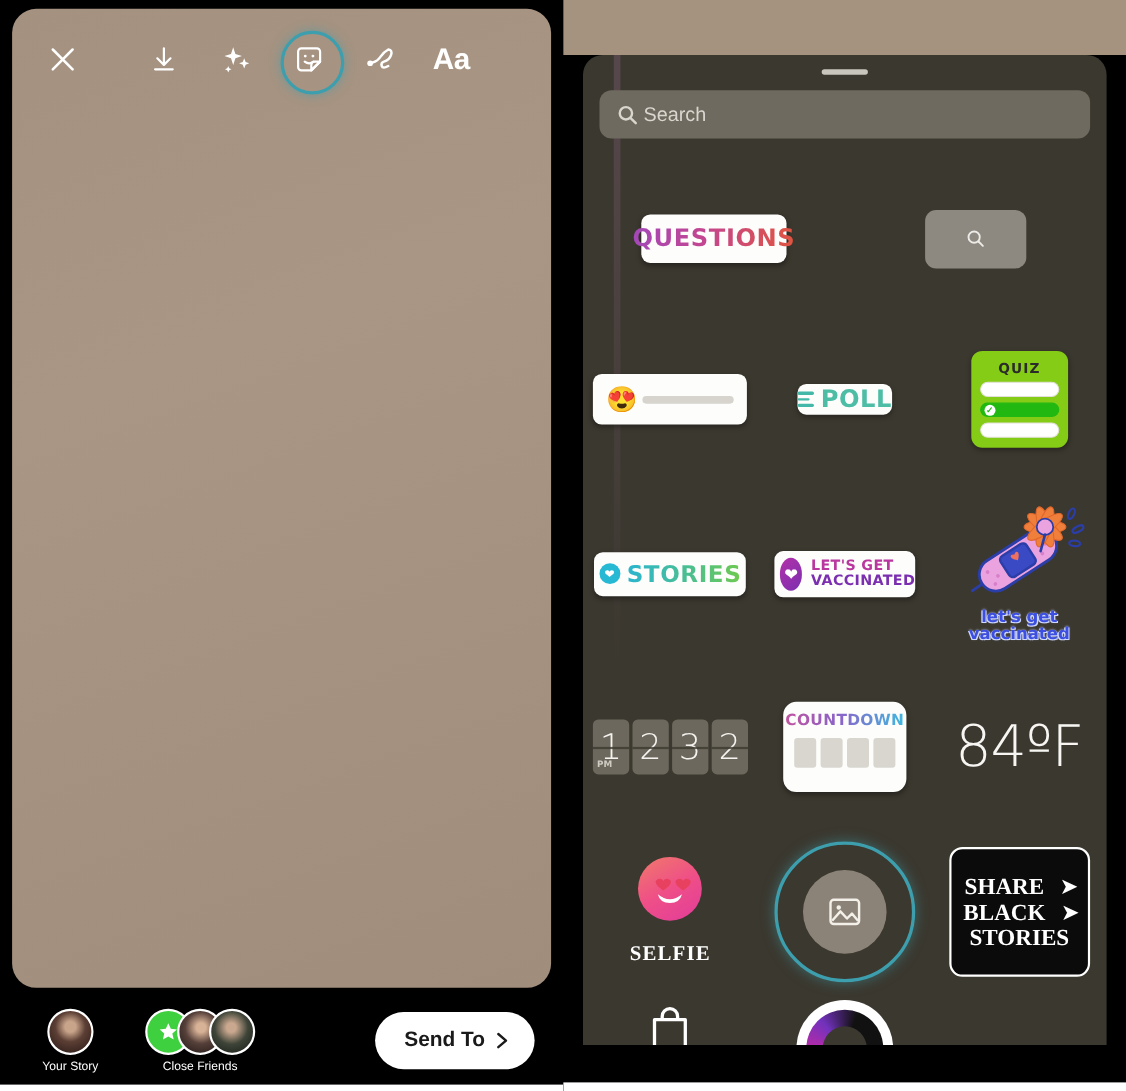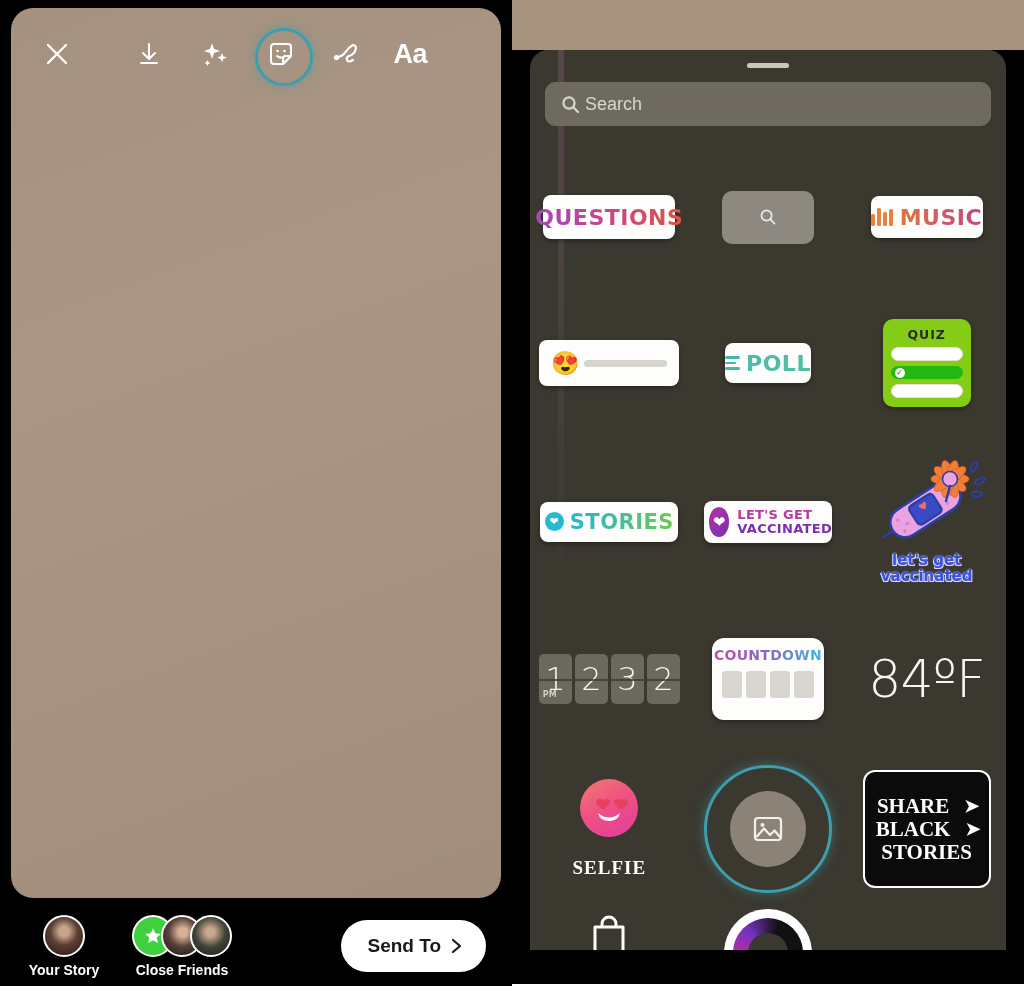--- a/index.html
+++ b/index.html
@@ -77,21 +77,21 @@
   .avatar.a2 { background: radial-gradient(circle at 52% 40%, #d8b296 0 14%, #56403a 48%, #1c1412 100%); }
   .avatar.a3 { background: radial-gradient(circle at 48% 40%, #caa88f 0 14%, #3e4438 50%, #161a14 100%); }
   .avatar.star {
     background: #3fd03f; border-color: #fff;
     display: flex; align-items: center; justify-content: center;
   }
   .avatar.star svg { display: block; }
   .avatar.overlap { margin-left: -13px; }
   .aud-label {
     margin-top: 4px;
-    font-size: 14px; color: #fff; font-weight: 700;
+    font-size: 11px; color: #fff; font-weight: 400;
     white-space: nowrap;
   }
   .send-to {
     margin-left: auto;
     background: #fff; color: #1a1a1a;
     border-radius: 26px;
     height: 52px;
     padding: 0 22px 0 26px;
     display: flex; align-items: center; gap: 8px;
     font-size: 19px; font-weight: bold;
@@ -211,21 +211,21 @@
     justify-content: flex-start;
   }
   .slider-emoji { font-size: 23px; line-height: 1; }
   .slider-track {
     margin-left: 4px;
     flex: 1; height: 7px;
     background: #d6d4cd; border-radius: 4px;
   }
 
   
-  .sticker-poll { width: 86px; height: 40px; gap: 6px; }
+  .sticker-poll { width: 86px; height: 28px; gap: 6px; }
   .poll-lines { display: flex; flex-direction: column; gap: 3px; }
   .poll-lines i { display: block; height: 2.5px; background: #43b7a8; border-radius: 2px; }
   .poll-lines i:nth-child(1) { width: 15px; }
   .poll-lines i:nth-child(2) { width: 11px; }
   .poll-lines i:nth-child(3) { width: 15px; }
   .poll-text { color: #4dbda6; font-size: 22px; }
 
   
   .sticker-quiz {
     width: 88px; height: 88px;
@@ -511,31 +511,20 @@
               <span class="pill-label qtext grad-questions">QUESTIONS</span>
               <div class="q-shadow"></div>
             </div>
           </div>
           <div class="cell">
             <div class="gif-box">
               <svg width="18" height="18" viewBox="0 0 19 19" fill="none" stroke="#ecebe7" stroke-width="1.8" stroke-linecap="round">
                 <circle cx="8" cy="8" r="5.4"></circle>
                   <line x1="12.2" y1="12.2" x2="16.4" y2="16.4"></line>
               </svg>
-            </div>
-          </div>
-          <div class="cell">
-            <div class="pill sticker-music">
-              <span class="music-bars">
-                  <i></i>
-                  <i></i>
-                  <i></i>
-                  <i></i>
-                </span>
-              <span class="pill-label grad-music">MUSIC</span>
             </div>
           </div>
         </div>
 
         <div class="sticker-row r2">
           <div class="cell">
             <div class="pill sticker-slider">
               <span class="slider-emoji">😍</span>
               <span class="slider-track"></span>
             </div>

